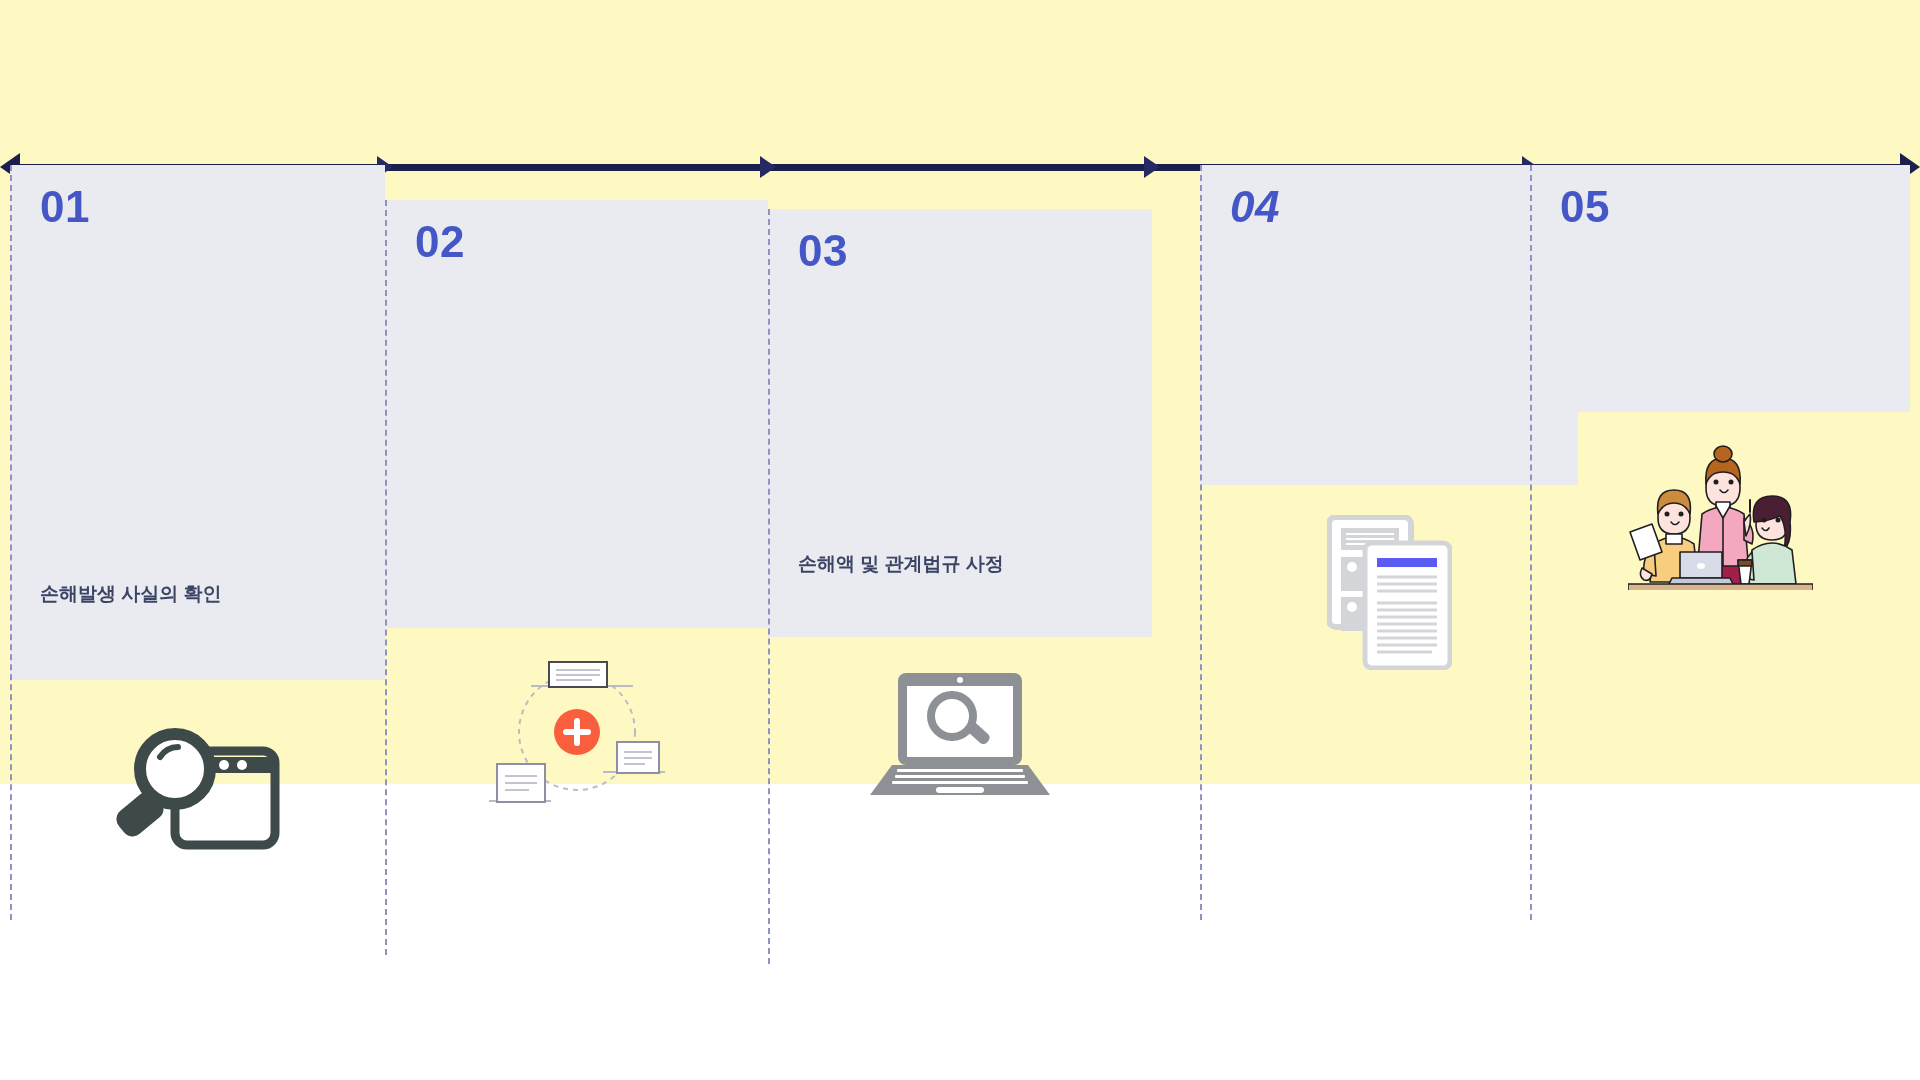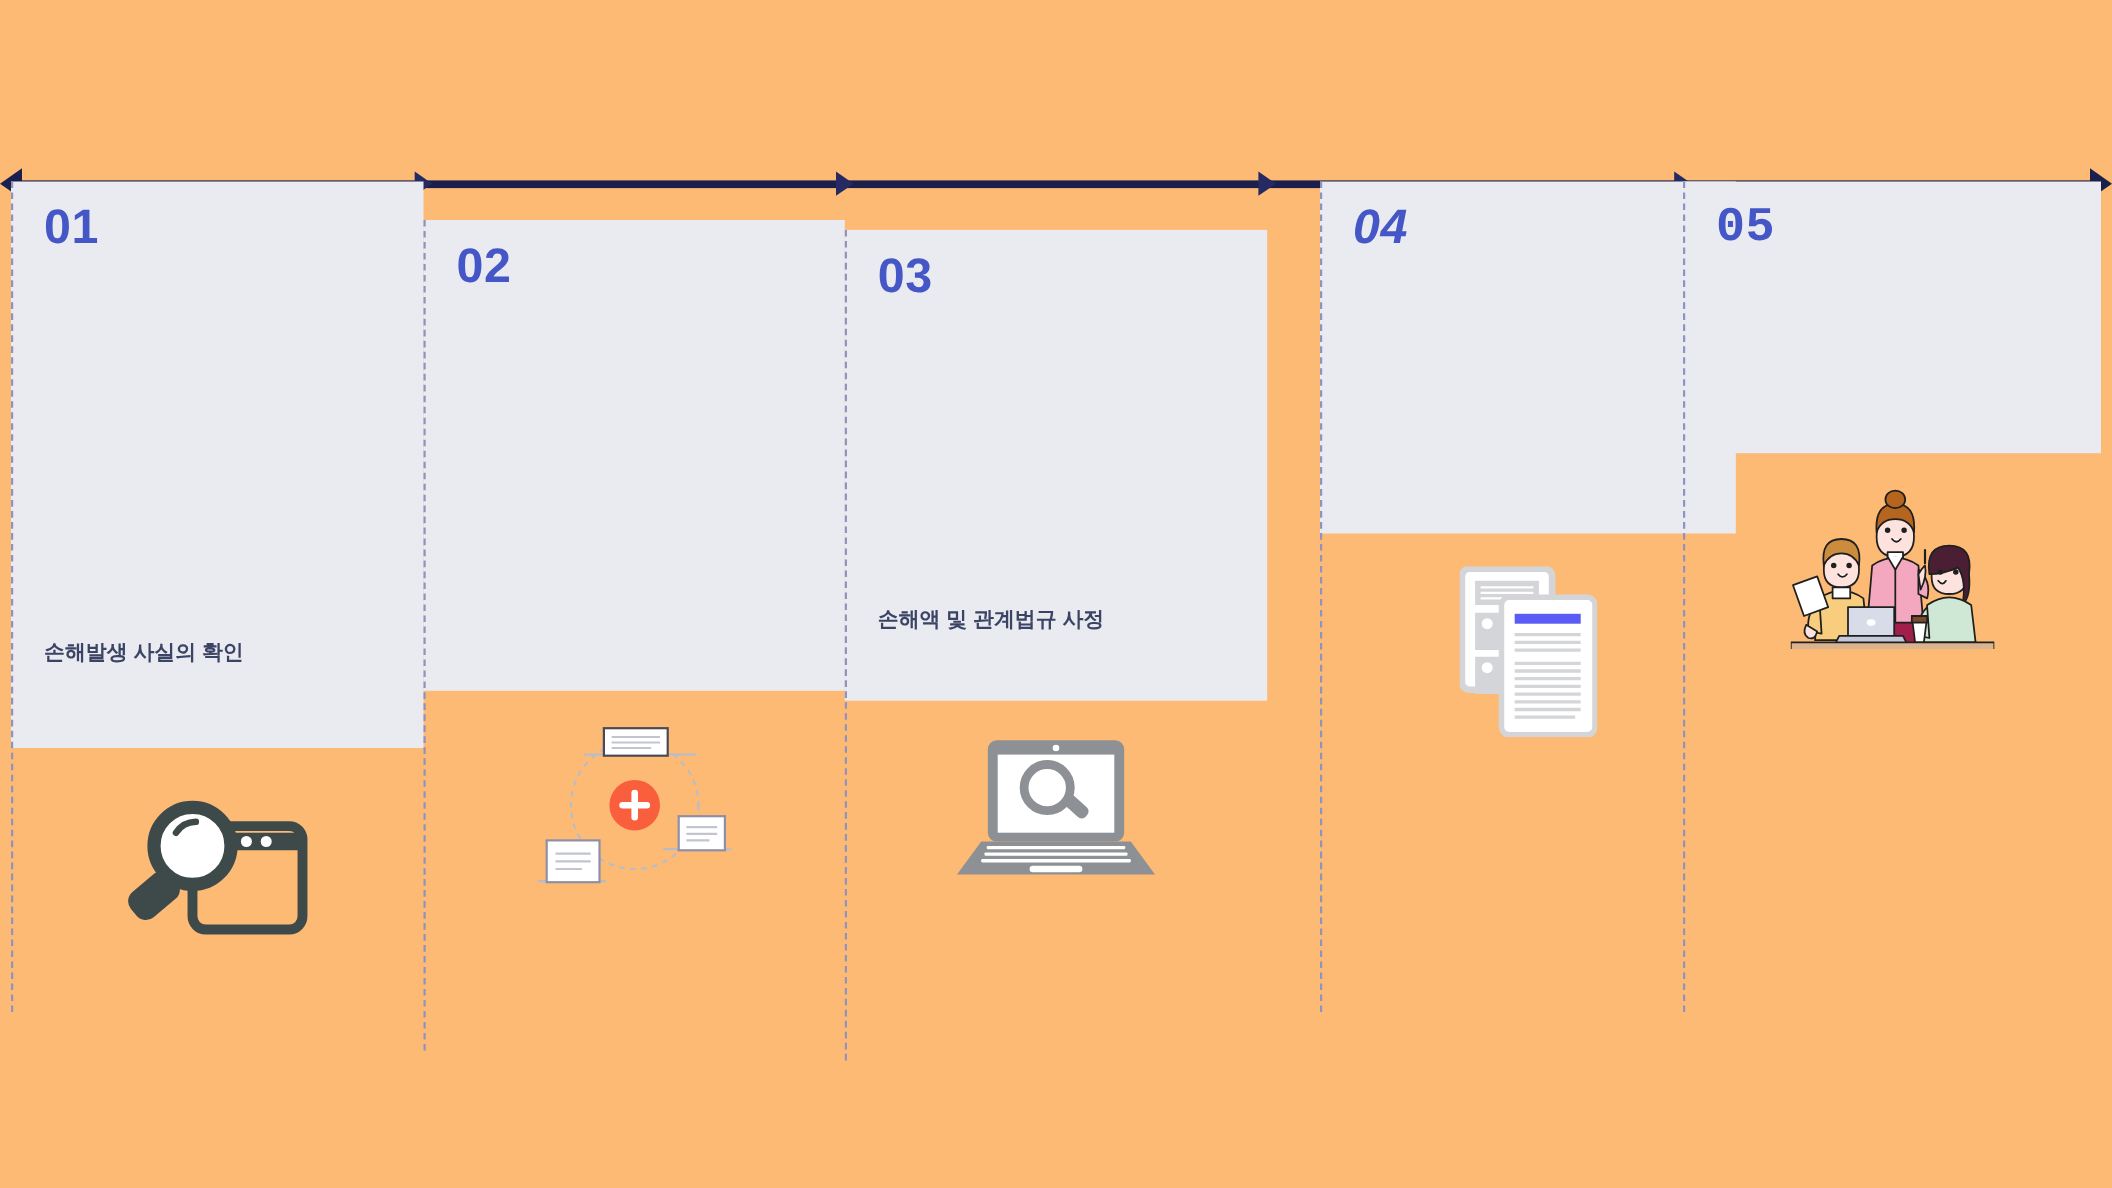--- a/index.html
+++ b/index.html
@@ -1,20 +1,20 @@
 <!DOCTYPE html>
 <html><head>
 <meta charset="utf-8">
 <style>
   * { margin:0; padding:0; box-sizing:border-box; }
   html,body{
     width:1920px; height:1080px; background:#ffffff; overflow:hidden;
     font-family:"Liberation Sans","DejaVu Sans",sans-serif;
   }
-  #stage{ position:relative; width:1920px; height:1080px; background:#fdba74; }
+  #stage{ position:relative; width:1920px; height:784px; background:#fef9c3; }
 
   
   .axis-wrap{ position:absolute; left:0; top:150px; width:1920px; height:36px; }
   .axis-line{
     position:absolute; left:18px; top:14px; width:1884px; height:7px;
     background:#1b1f4b;
   }
   .arrow-end{
     position:absolute; top:3px; width:0; height:0;
     border-top:14px solid transparent; border-bottom:14px solid transparent;
@@ -47,21 +47,21 @@
     font-size:19px; font-weight:bold; color:#3c4466; line-height:1.55;
     white-space:pre-line;
   }
   .icon-box{ position:absolute; left:0; width:100%; display:flex; justify-content:center; }
 
   
   #col1{ left:10px;   width:375px; }
   #col2{ left:385px;  width:383px;margin-top:35px; }
   #col3{ left:768px;  width:384px;margin-top:44px; }
   #col4{ left:1200px; width:378px;font-style:italic; }
-  #col5{ left:1530px; width:380px;font-family:Liberation Mono, monospace; }
+  #col5{ left:1530px; width:380px; }
 
   #col1 .panel{ height:515px; }
   #col2 .panel{ height:428px; }
   #col3 .panel{ height:428px; }
   #col4 .panel{ height:320px; }
   #col5 .panel{ height:247px; }
 
   #col1 .caption{ top:414px; }
   #col2 .caption{ top:325px; }
   #col3 .caption{ top:340px; }

